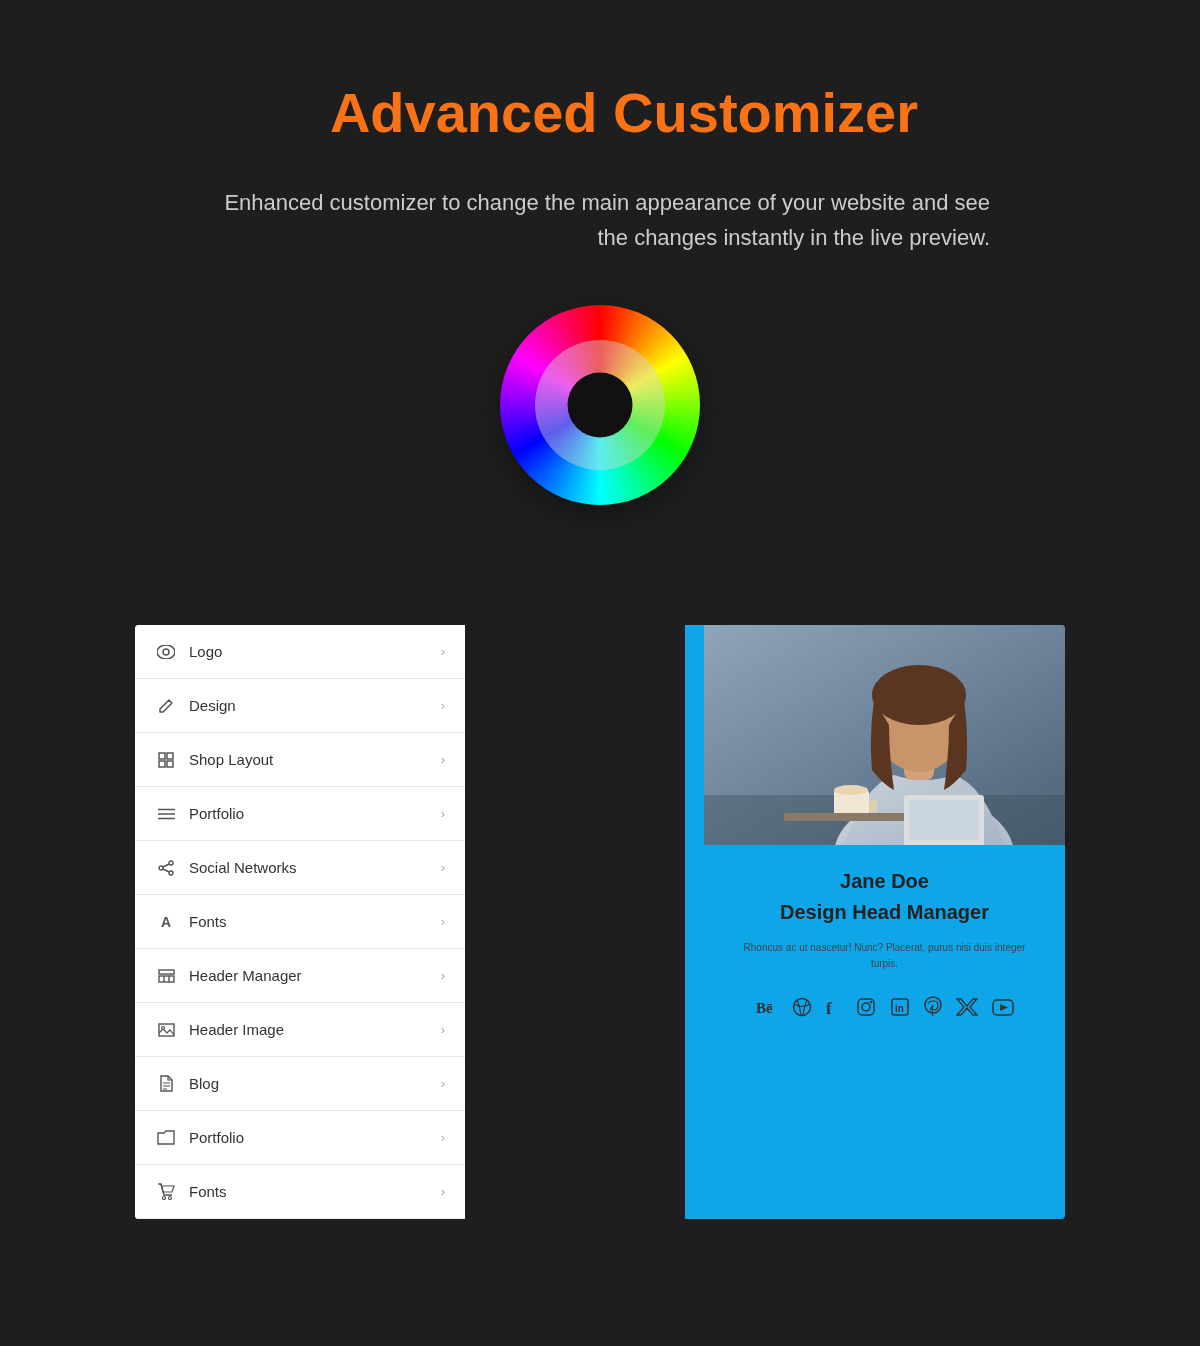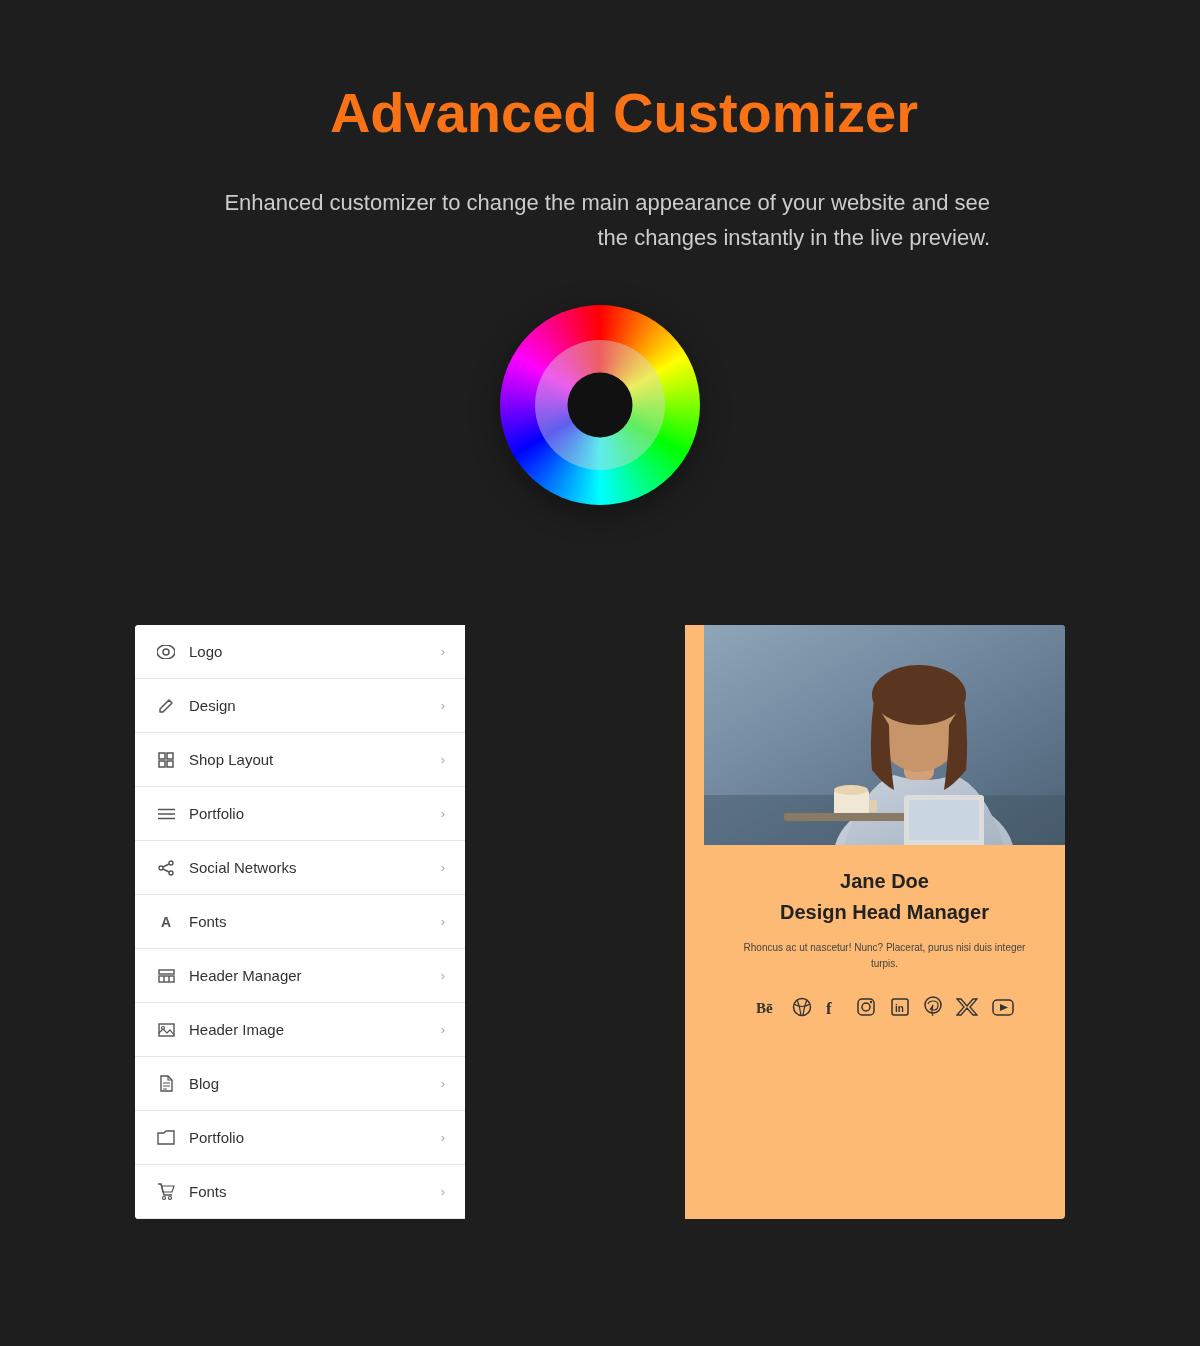--- a/index.html
+++ b/index.html
@@ -95,21 +95,21 @@
     }
 
     .sidebar-item-arrow {
       color: #aaa;
       font-size: 13px;
     }
 
     
     .profile-panel {
       width: 380px;
-      background: #fdba74;
+      background: #0ea5e9;
       border-radius: 0 4px 4px 0;
       margin-left: 220px;
       overflow: hidden;
       flex-shrink: 0;
       padding-left: 19px;
     }
 
     .profile-info {
       padding: 25px 30px 35px;
       text-align: center;

